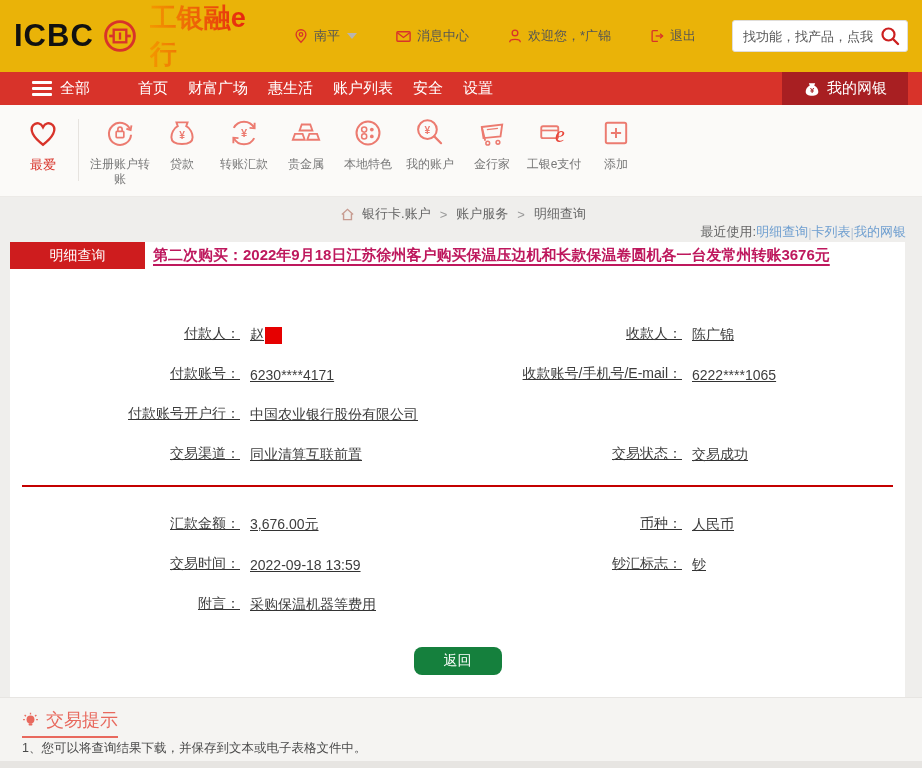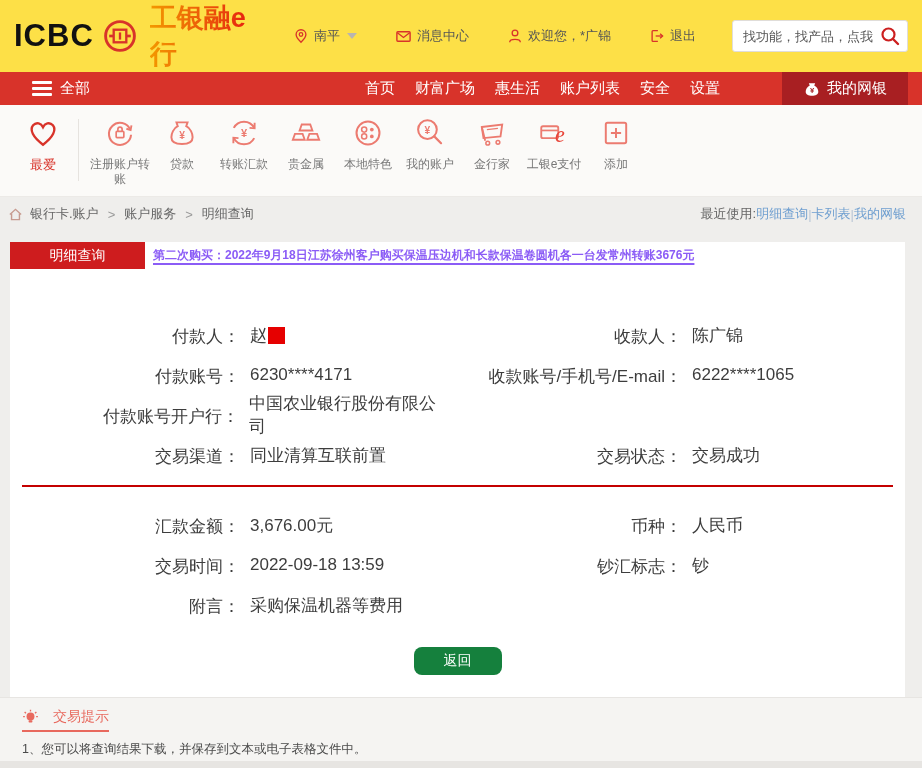--- a/index.html
+++ b/index.html
@@ -1,85 +1,85 @@
 <!DOCTYPE html>
 <html><head>
 <meta charset="utf-8">
 <style>
   * { margin:0; padding:0; box-sizing:border-box; }
   html,body { width:922px; height:768px; }
   body { font-family:"Liberation Sans","DejaVu Sans",sans-serif; background:#efeeec; position:relative; overflow:hidden; color:#333; }
 
   
-  .top-header { height:72px; background:#fde047; display:flex; align-items:center; padding:0 14px; }
+  .top-header { height:72px; background:#eab308; display:flex; align-items:center; padding:0 14px; }
   .logo-wrap { display:flex; align-items:center; gap:8px; }
   .logo-icbc { font-size:31px; font-weight:900; color:#111; letter-spacing:1px; font-family:"Liberation Sans",sans-serif; }
   .logo-mark { width:36px; height:36px; }
   .logo-brand { font-size:27px; font-weight:bold; background:linear-gradient(90deg,#f39800,#e8380d 70%,#e60012); -webkit-background-clip:text; background-clip:text; color:transparent; margin-left:4px; }
   .header-right { display:flex; align-items:center; margin-left:auto; font-size:13px; color:#555;gap:12px; }
   .hdr-item { display:flex; align-items:center; gap:5px; margin-left:26px; cursor:pointer; white-space:nowrap; }
   .caret-down { width:0; height:0; border-left:5px solid transparent; border-right:5px solid transparent; border-top:6px solid #b9b5b0; margin-left:2px; }
   .search-box { position:relative; margin-left:24px; }
   .search-box input { width:176px; height:32px; border:1px solid #e0ddd9; border-radius:3px; background:#fff; padding:0 34px 0 10px; font-size:13px; color:#444; font-family:inherit; }
   .search-box input::placeholder { color:#555; }
   .search-btn { position:absolute; right:8px; top:6px; width:20px; height:20px; cursor:pointer; }
 
   
   .nav-bar { height:33px; background:#d8332a; display:flex; align-items:stretch; color:#fff; font-size:15px; position:relative; }
   .nav-left { display:flex; align-items:center; flex:1; }
   .nav-item { display:flex; align-items:center; gap:8px; padding:0 10px; cursor:pointer; height:100%; }
   .nav-all { margin-left:22px; margin-right:28px; }
-  .nav-links { display:flex; flex:1; justify-content:flex-end; padding-right:52px; }
+  .nav-links { display:flex; flex:1; justify-content:flex-start; padding-right:52px; }
   .hamburger { display:inline-block; width:20px; }
   .hamburger span { display:block; height:3px; background:#fff; margin:3px 0; border-radius:1px; }
   .nav-mybank { width:126px; background:#a81f22; display:flex; align-items:center; justify-content:center; gap:6px; font-size:15px; cursor:pointer; margin-right:14px; }
 
   
   .tool-bar { height:92px; background:#fbfaf8; display:flex; align-items:flex-start; padding:10px 0 0 14px; border-bottom:1px solid #eceae7; }
   .tool-item { width:62px; display:flex; flex-direction:column; align-items:center; gap:6px; cursor:pointer; }
   .tool-item:first-child { width:58px; }
   .tool-icon { width:36px; height:36px; display:flex; align-items:center; justify-content:center; }
   .tool-label { font-size:12px; color:#777; text-align:center; line-height:1.25; width:60px; }
   .tool-item.fav .tool-label { color:#d8332a; font-size:13px; }
   .tool-divider { width:1px; height:62px; background:#e6e3df; margin:4px 10px 0 6px; }
 
   
-  .crumb-row { height:37px; margin-top:8px; display:flex; align-items:flex-start; padding:0 16px 0 8px; font-size:13px; color:#666; }
+  .crumb-row { height:37px; margin-top:8px; display:flex; align-items:center; padding:0 16px 0 20px; font-size:13px; color:#666;flex-direction:column; }
   .crumb-left { display:flex; align-items:center; gap:7px; }
   .crumb-sep { color:#999; margin:0 2px; }
   .crumb-right { margin-left:auto; display:flex; align-items:center; }
   .recent-label { color:#666; }
   .recent-link { color:#6f9fd0; cursor:pointer; }
   .recent-div { color:#b9c6d6; }
 
   
   .panel { margin:0 17px 0 10px; width:895px; background:#fff; }
   .tab-row { height:27px; display:flex; align-items:stretch; }
   .tab-active { width:135px; background:#ce1c1e; color:#fff; font-size:14px; display:flex; align-items:center; justify-content:center; cursor:pointer; }
-  .annotation { flex:1; display:flex; align-items:center; padding-left:8px; color:#8b5cf6; font-size:12px; font-weight:bold; white-space:nowrap; text-decoration:underline; text-underline-offset:4px; text-decoration-thickness:2px; }
+  .annotation { flex:1; display:flex; align-items:center; padding-left:8px; color:#be185d; font-size:15px; font-weight:bold; white-space:nowrap; text-decoration:underline; text-underline-offset:4px; text-decoration-thickness:2px; }
 
   .form-area { padding-top:56px; }
-  .frow { display:flex; height:20px; margin-bottom:20px; font-size:17px; }
+  .frow { display:flex; height:20px; margin-bottom:20px; font-size:14px;text-decoration:underline; }
   .fcell { display:flex; }
   .fcell.l { width:442px; }
   .fcell.r { flex:1; }
   .flbl { width:230px; text-align:right; color:#3d3d3d; }
   .fval { margin-left:10px; color:#3d3d3d; display:flex; align-items:center; }
   .redact { display:inline-block; width:17px; height:17px; background:#e60000; margin-left:1px; }
 
   .red-divider { border:none; border-top:2px solid #c40000; margin:8px 12px 0 12px; }
   .form-area2 { padding-top:28px; }
 
   .btn-row { display:flex; justify-content:center; padding:12px 0 0 0; }
   .back-btn { width:88px; height:28px; background:#15803d; color:#fff; border:none; border-radius:8px; font-size:14px; cursor:pointer; font-family:inherit; }
   .panel-bottom-pad { height:22px; }
 
   
   .tips { background:#f5f4f2; border-top:1px solid #e7e5e2; padding:10px 0 6px 22px; }
-  .tips-title { display:inline-flex; align-items:center; gap:14px; color:#e8695e; font-size:14px; border-bottom:2px solid #e8695e; padding-bottom:4px; margin-bottom:7px; }
+  .tips-title { display:inline-flex; align-items:center; gap:7px; color:#e8695e; font-size:18px; border-bottom:2px solid #e8695e; padding-bottom:4px; }
   .tips-list { list-style:none; font-size:12.5px; color:#4a4a4a; line-height:1.62; }
   .bottom-strip { position:absolute; left:0; bottom:0; width:922px; height:7px; background:#e7e5e2; }
 
   svg { display:block; }
 </style>
 </head>
 <body>
 
 <div class="top-header">
   <div class="logo-wrap">

